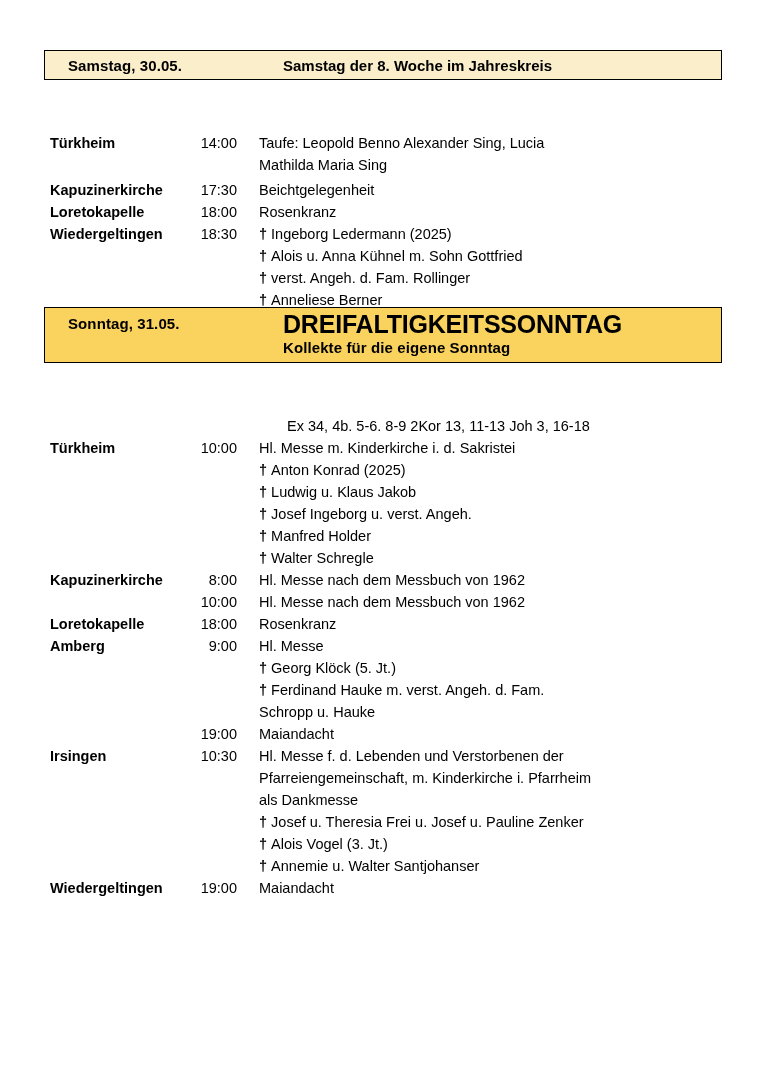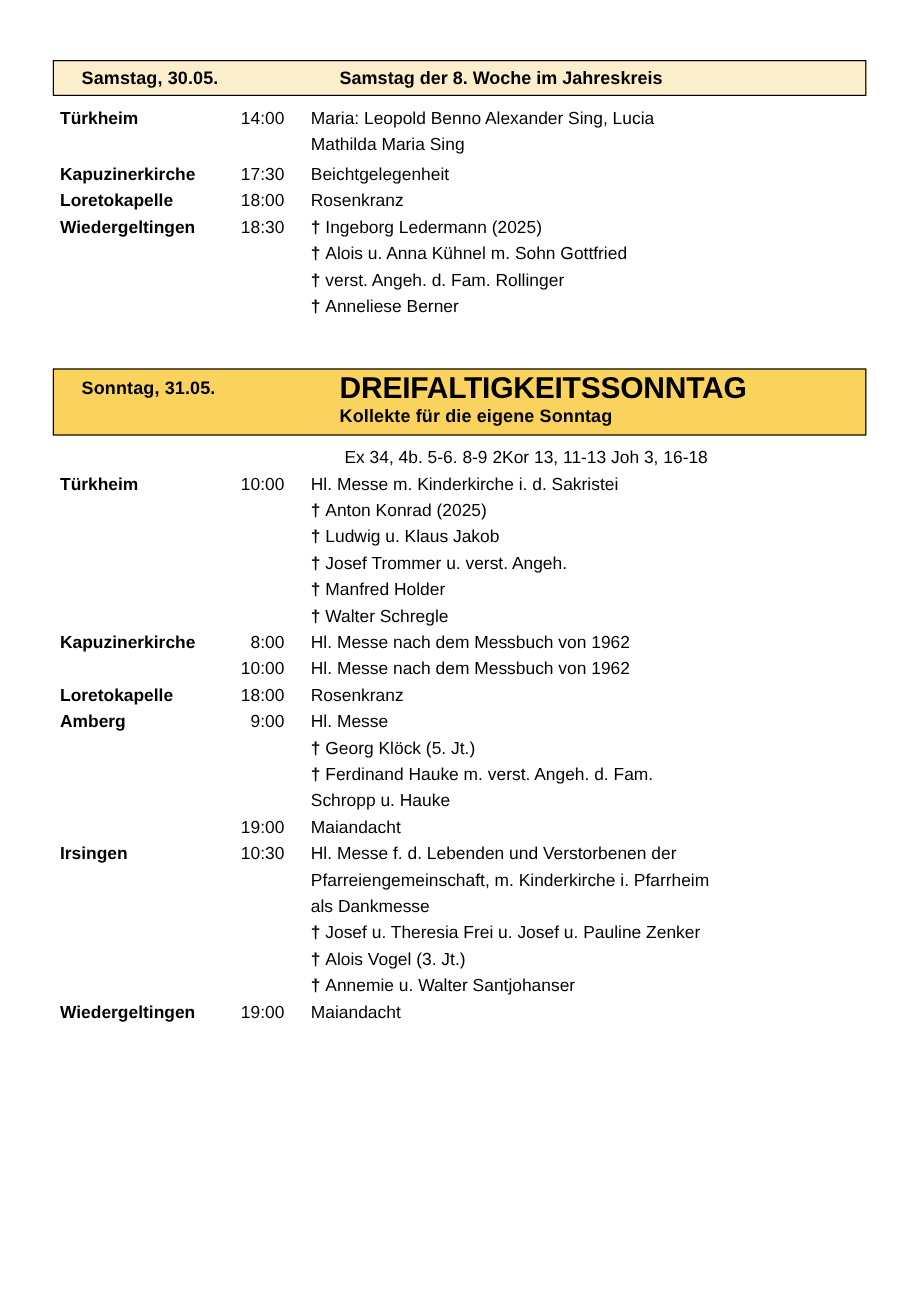--- a/index.html
+++ b/index.html
@@ -79,20 +79,21 @@
     font-size: 15px;
     line-height: 19px;
     letter-spacing: 0.1px;
   }
 
   
   .sched {
     position: absolute;
     left: 0;
     width: 768px;
+    margin-top: 44px;
   }
   .sched-saturday { top: 88px; }
   .sched-sunday   { top: 371px; }
 
   .row {
     display: flex;
     align-items: flex-start;
     width: 768px;
   }
   .cell-place {
@@ -143,21 +144,21 @@
       <div class="band-title">Samstag der 8. Woche im Jahreskreis</div>
     </div>
   </div>
 
   <div class="sched sched-saturday">
 
     <div class="row">
       <div class="cell-place">Türkheim</div>
       <div class="cell-time">14:00</div>
       <div class="cell-desc">
-        <span class="desc-line">Maria: Leopold Benno Alexander Sing, Lucia</span>
+        <span class="desc-line">Taufe: Leopold Benno Alexander Sing, Lucia</span>
         <span class="desc-line">Mathilda Maria Sing</span>
       </div>
     </div>
 
     <div class="row-gap-sm"></div>
 
     <div class="row">
       <div class="cell-place">Kapuzinerkirche</div>
       <div class="cell-time">17:30</div>
       <div class="cell-desc">
@@ -198,21 +199,21 @@
 
     <div class="scripture">Ex 34, 4b. 5-6. 8-9 2Kor 13, 11-13 Joh 3, 16-18</div>
 
     <div class="row">
       <div class="cell-place">Türkheim</div>
       <div class="cell-time">10:00</div>
       <div class="cell-desc">
         <span class="desc-line">Hl. Messe m. Kinderkirche i. d. Sakristei</span>
         <span class="intention"><span class="dagger">†</span><span>Anton Konrad (2025)</span></span>
         <span class="intention"><span class="dagger">†</span><span>Ludwig u. Klaus Jakob</span></span>
-        <span class="intention"><span class="dagger">†</span><span>Josef Trommer u. verst. Angeh.</span></span>
+        <span class="intention"><span class="dagger">†</span><span>Josef Ingeborg u. verst. Angeh.</span></span>
         <span class="intention"><span class="dagger">†</span><span>Manfred Holder</span></span>
         <span class="intention"><span class="dagger">†</span><span>Walter Schregle</span></span>
       </div>
     </div>
 
     <div class="row">
       <div class="cell-place">Kapuzinerkirche</div>
       <div class="cell-time">8:00</div>
       <div class="cell-desc">
         <span class="desc-line">Hl. Messe nach dem Messbuch von 1962</span>

